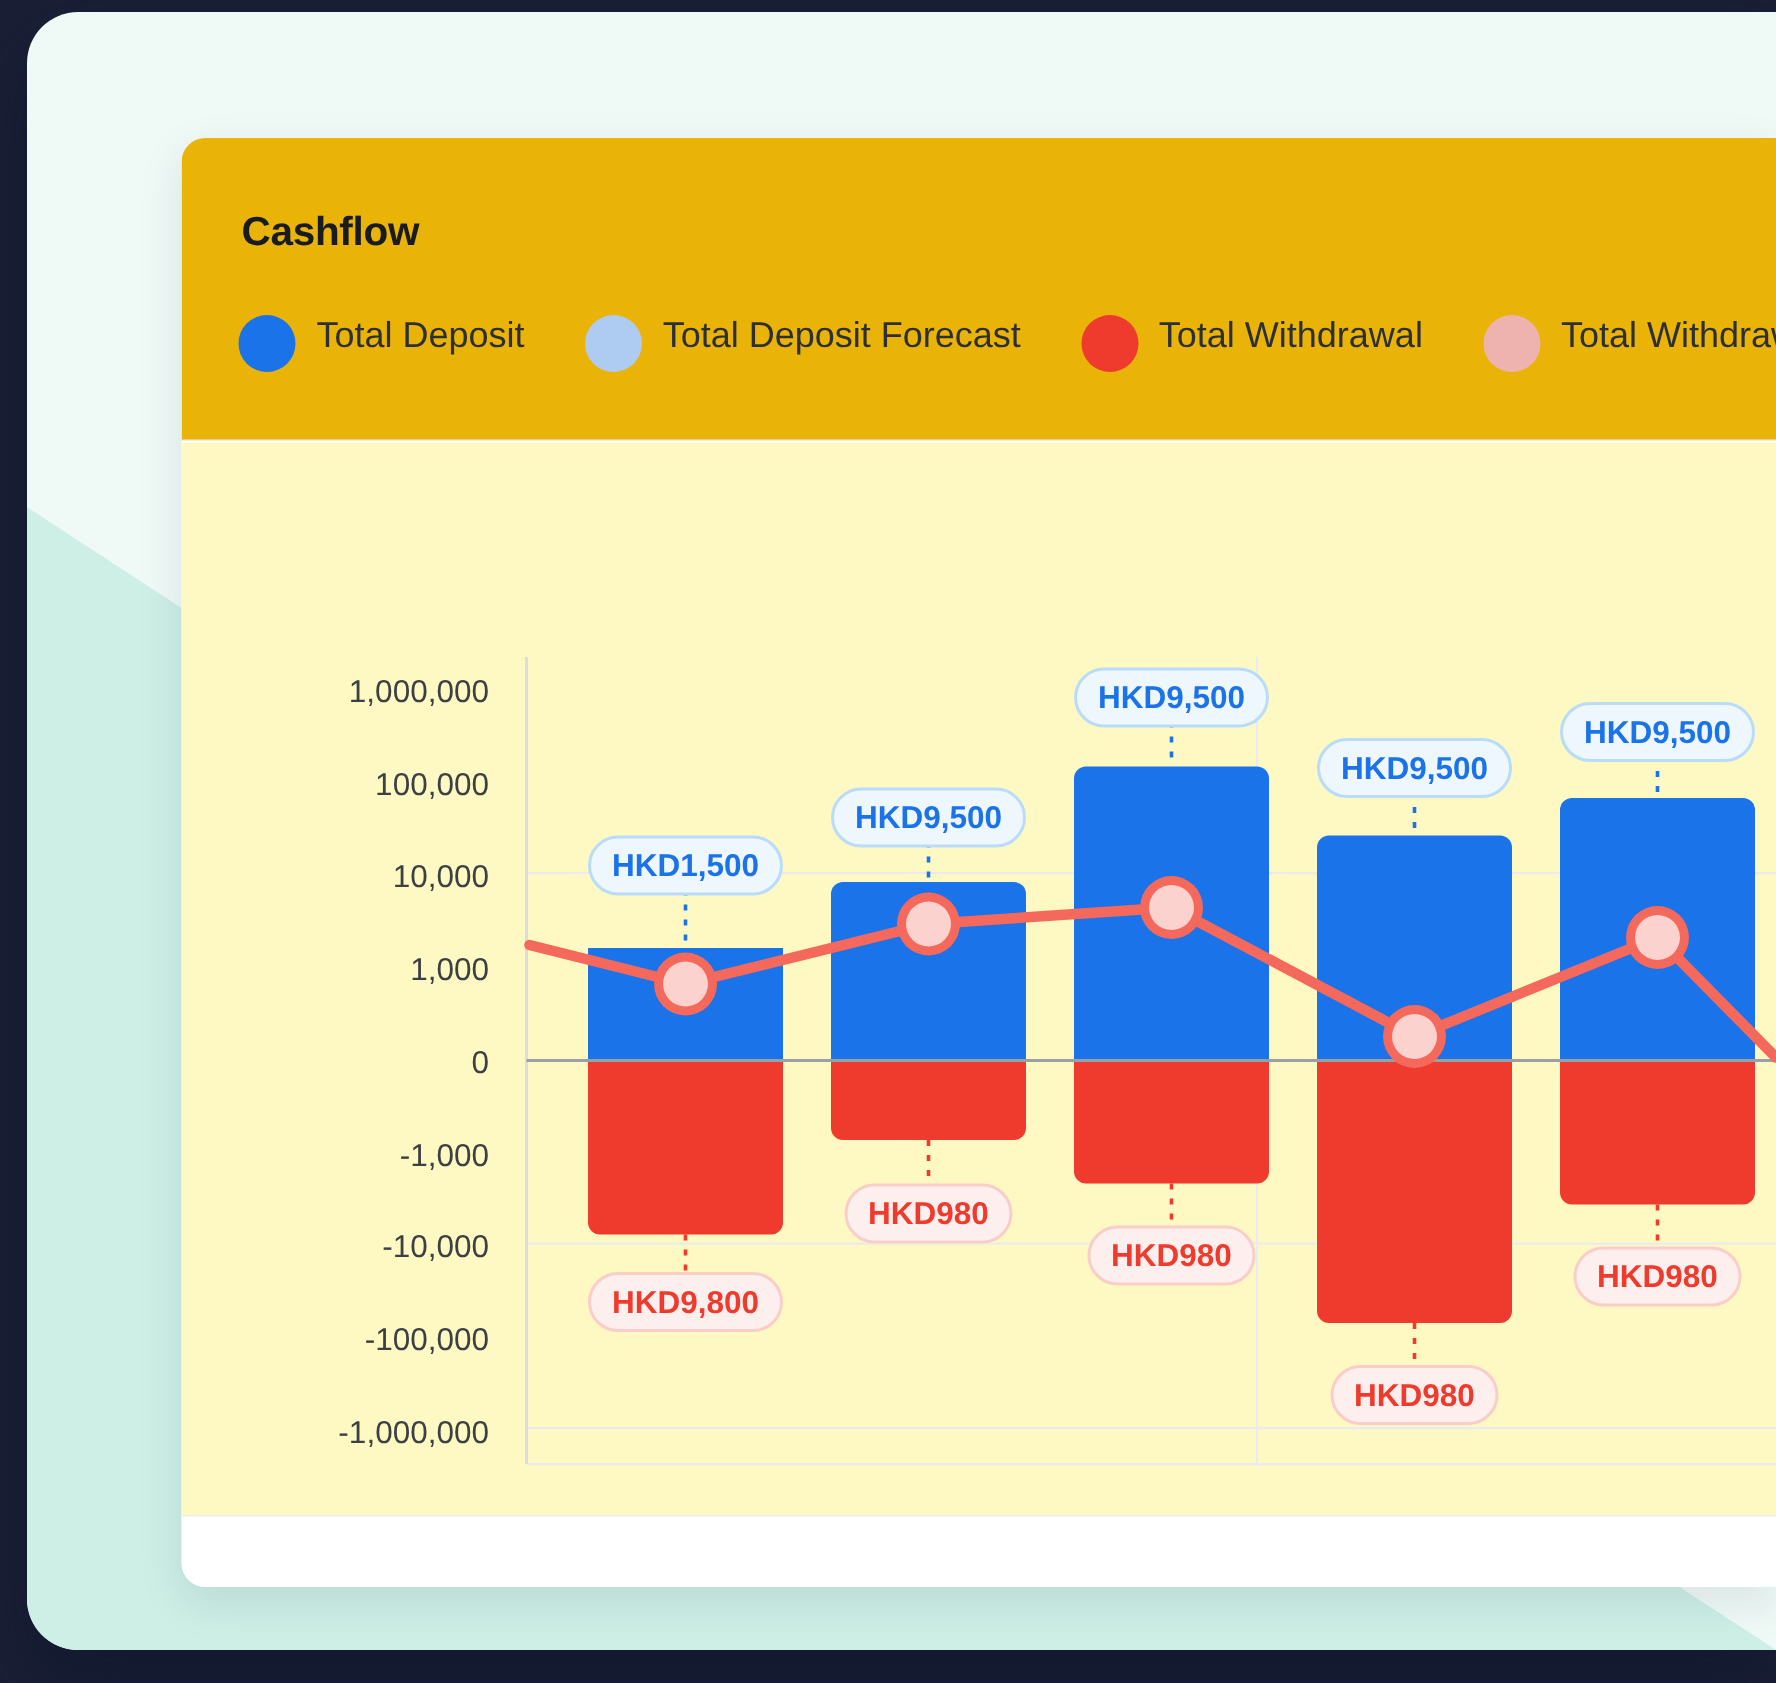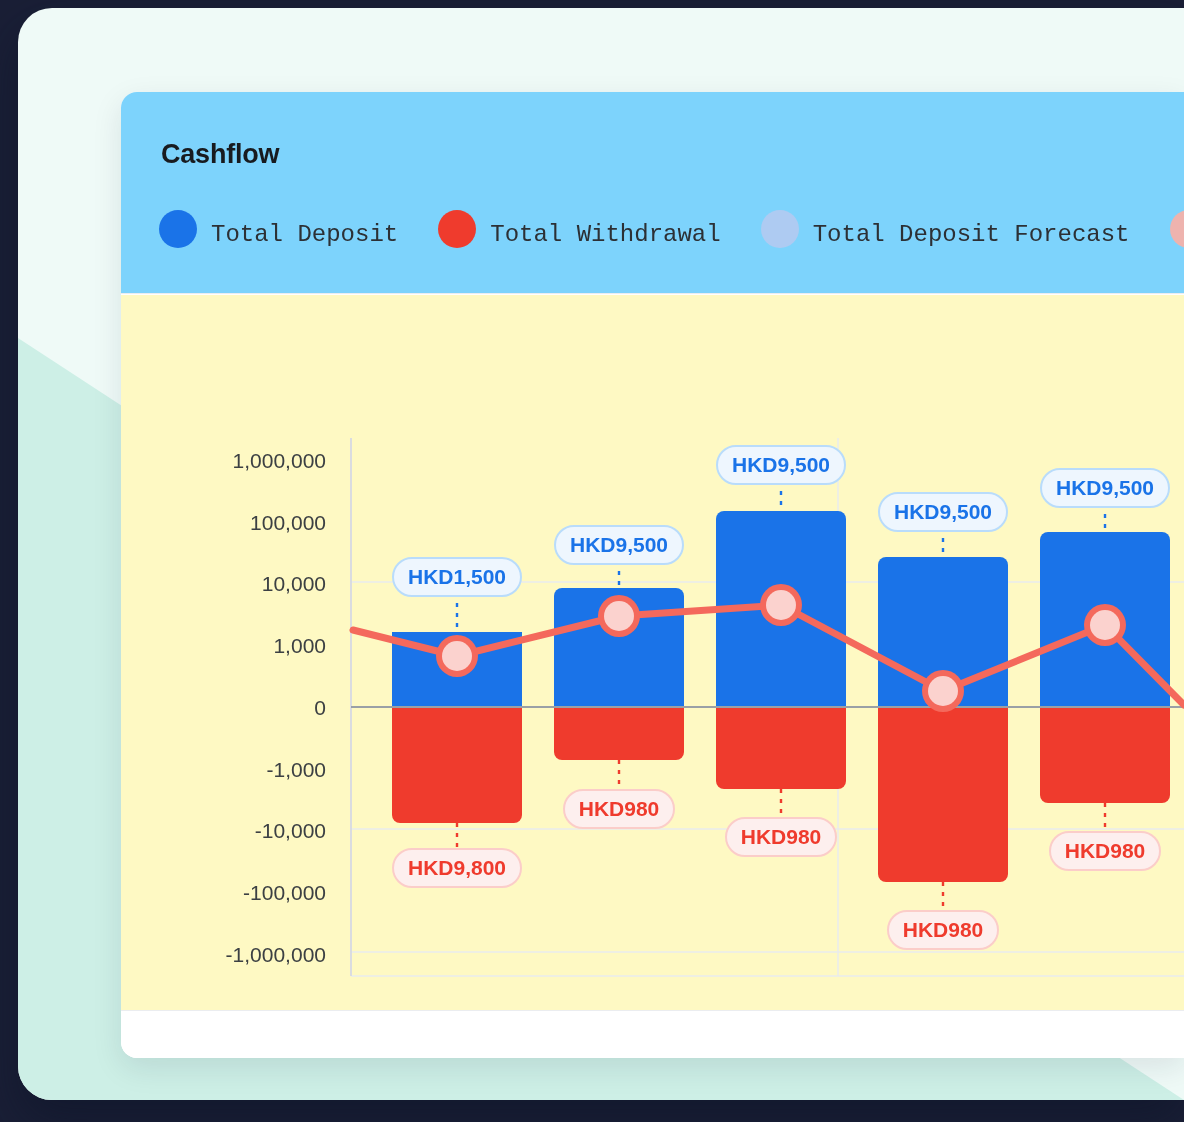--- a/index.html
+++ b/index.html
@@ -45,45 +45,44 @@
     box-shadow: 0 10px 30px rgba(20,30,60,0.10);
     overflow: hidden;
   }
 
   
   .card-header {
     position: absolute;
     left: 0; top: 0;
     width: 100%;
     height: 202px;
-    background: #7dd3fc;
+    background: #eab308;
     border-bottom: 1px solid #ebedf0;
   }
   .card-title {
     position: absolute;
     left: 40px; top: 47px;
     font-size: 27px;
     font-weight: bold;
     color: #181b1f;
     letter-spacing: -0.2px;
   }
   .legend {
     position: absolute;
     left: 38px; top: 118px;
     display: flex;
     align-items: center;
     gap: 40px;
     white-space: nowrap;
   }
   .legend-item {
     display: flex;
-    align-items: flex-end;
+    align-items: flex-start;
     gap: 14px;
     cursor: pointer;
-    font-family: Liberation Mono, monospace;
   }
   .legend-dot {
     width: 38px; height: 38px;
     border-radius: 50%;
     flex: 0 0 38px;
   }
   .legend-label {
     font-size: 24px;
     color: #2c3035;
   }
@@ -167,26 +166,26 @@
 
       <div class="card-header">
         <div class="card-title">Cashflow</div>
 
         <div class="legend">
           <div class="legend-item">
             <span class="legend-dot" style="background:#1a73e8"></span>
             <span class="legend-label">Total Deposit</span>
           </div>
           <div class="legend-item">
+            <span class="legend-dot" style="background:#aecbf2"></span>
+            <span class="legend-label">Total Deposit Forecast</span>
+          </div>
+          <div class="legend-item">
             <span class="legend-dot" style="background:#ef3b2d"></span>
             <span class="legend-label">Total Withdrawal</span>
-          </div>
-          <div class="legend-item">
-            <span class="legend-dot" style="background:#aecbf2"></span>
-            <span class="legend-label">Total Deposit Forecast</span>
           </div>
           <div class="legend-item">
             <span class="legend-dot" style="background:#eeb3ae"></span>
             <span class="legend-label">Total Withdrawal Forecast</span>
           </div>
         </div>
       </div>
 
       <div class="chart-body">
         <svg class="plot" width="1063" height="715" viewBox="0 0 1063 715">

